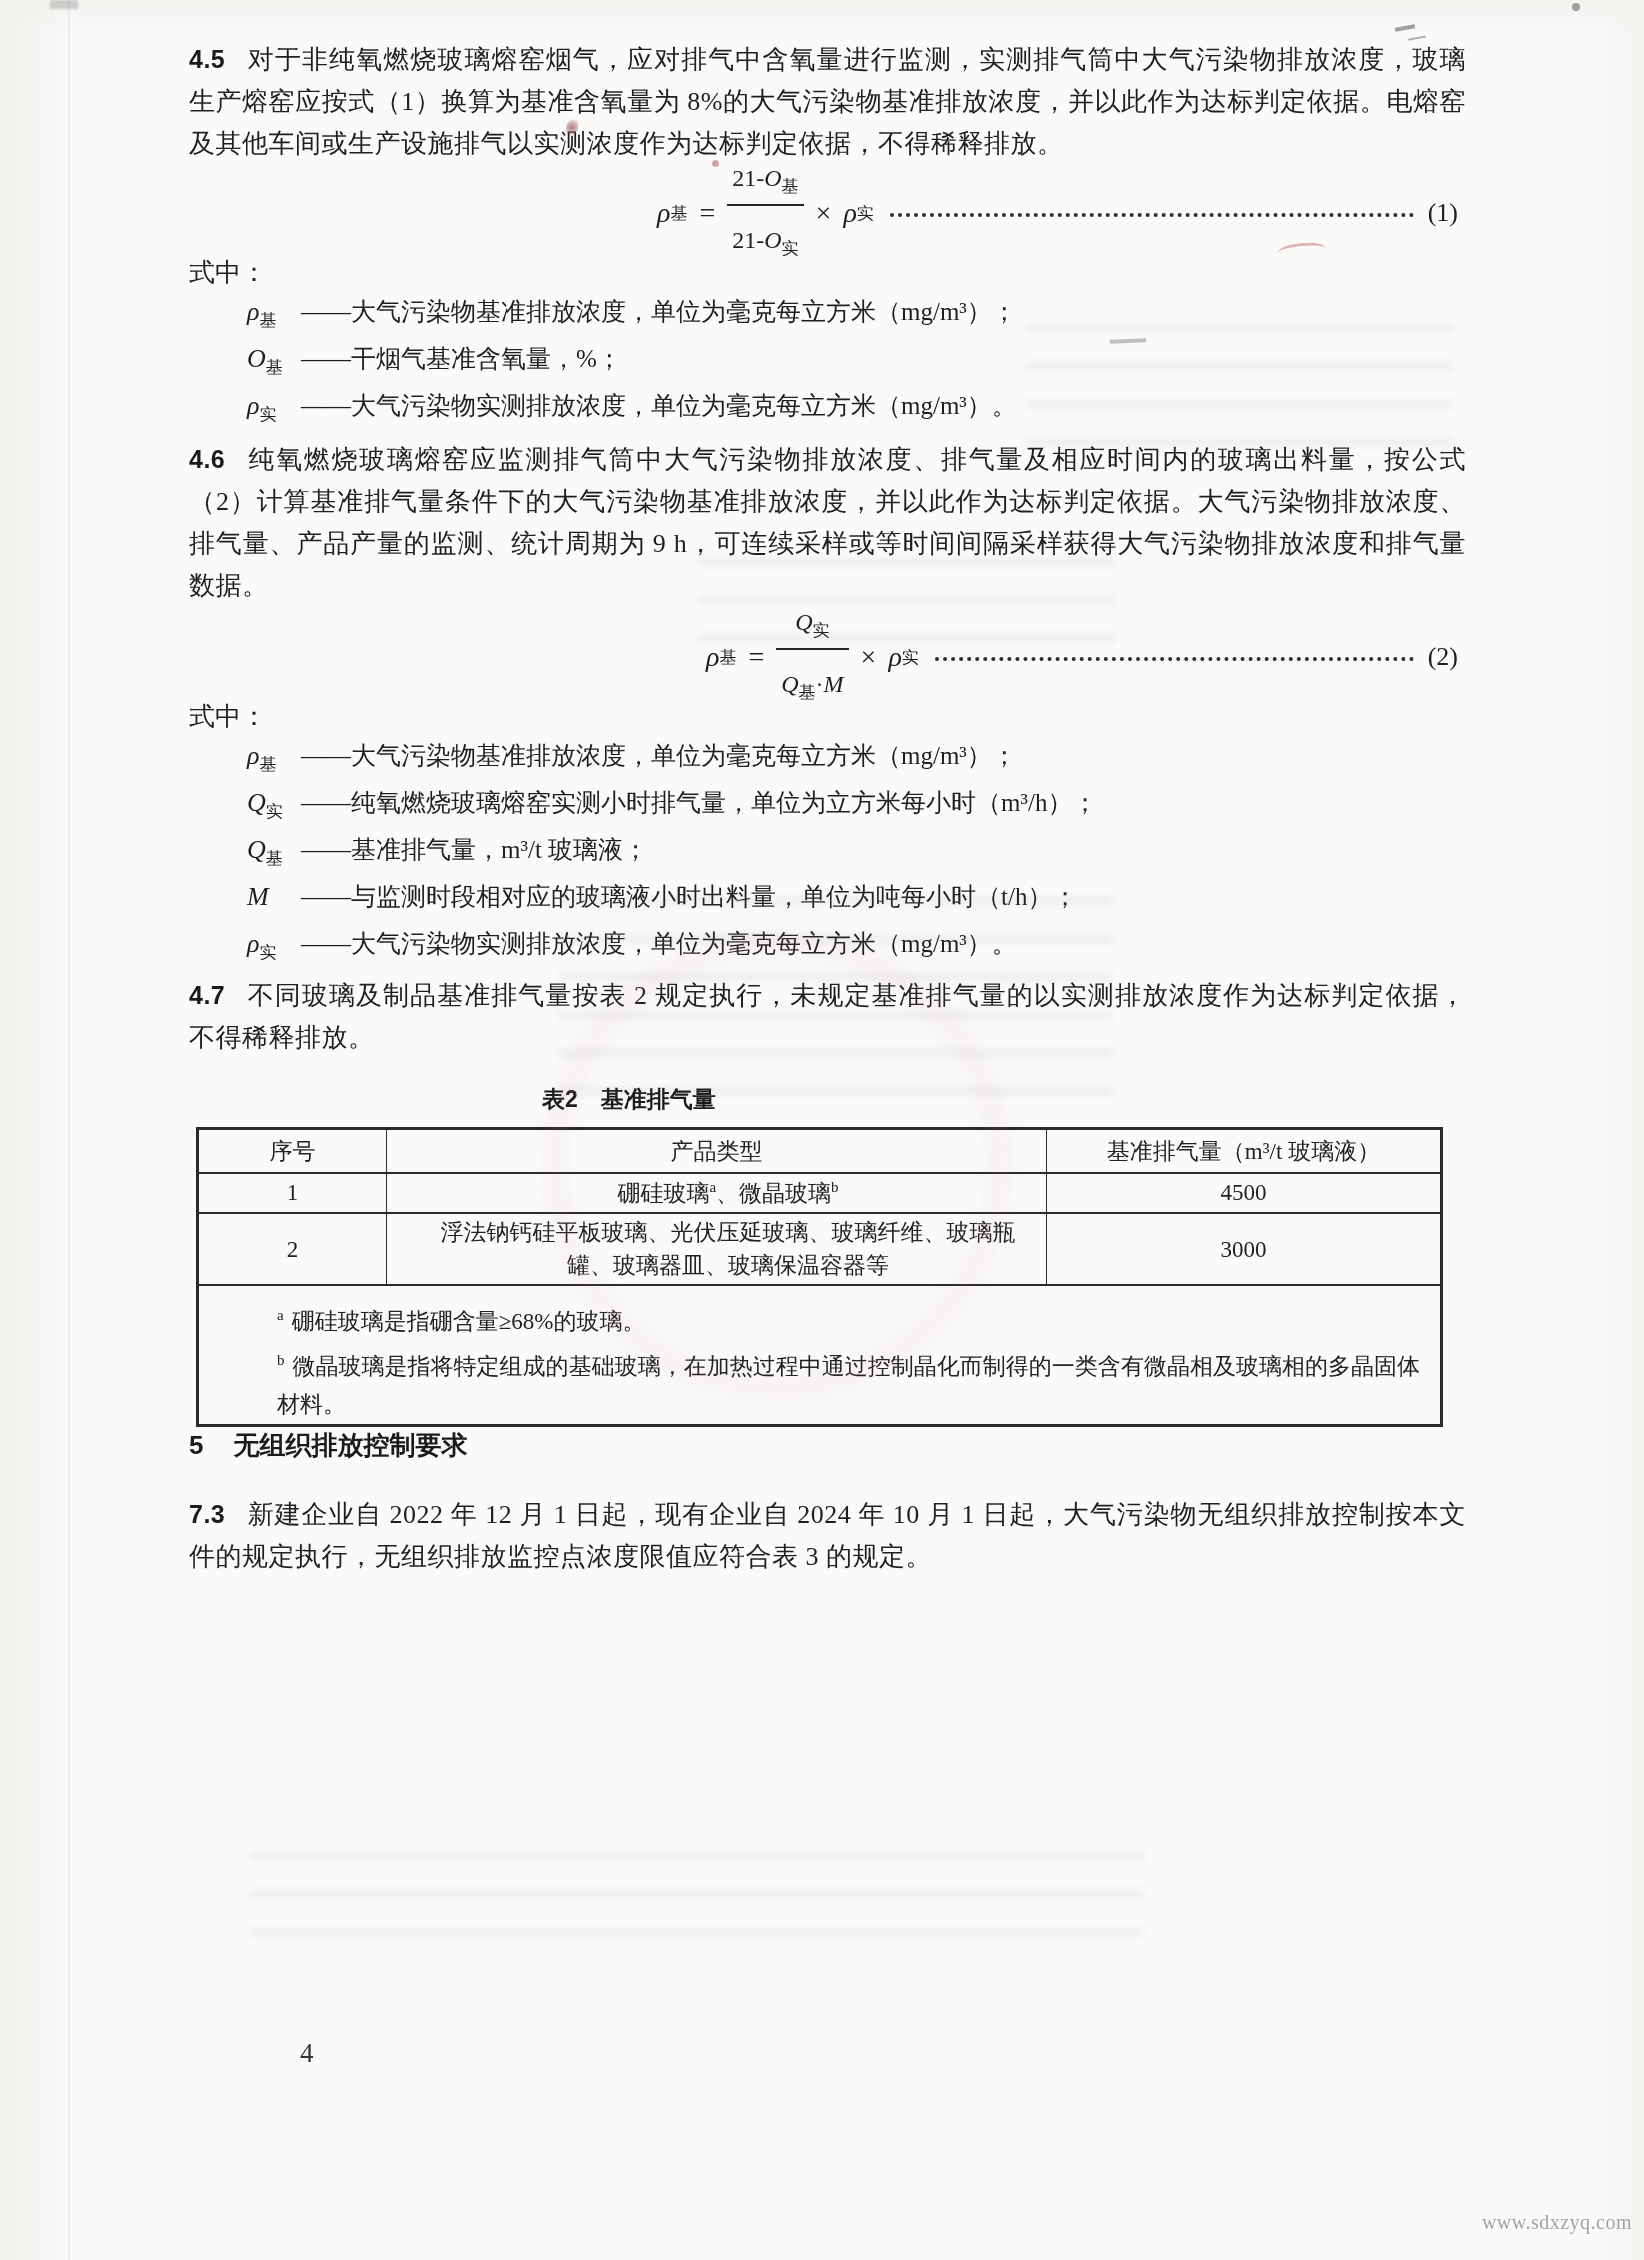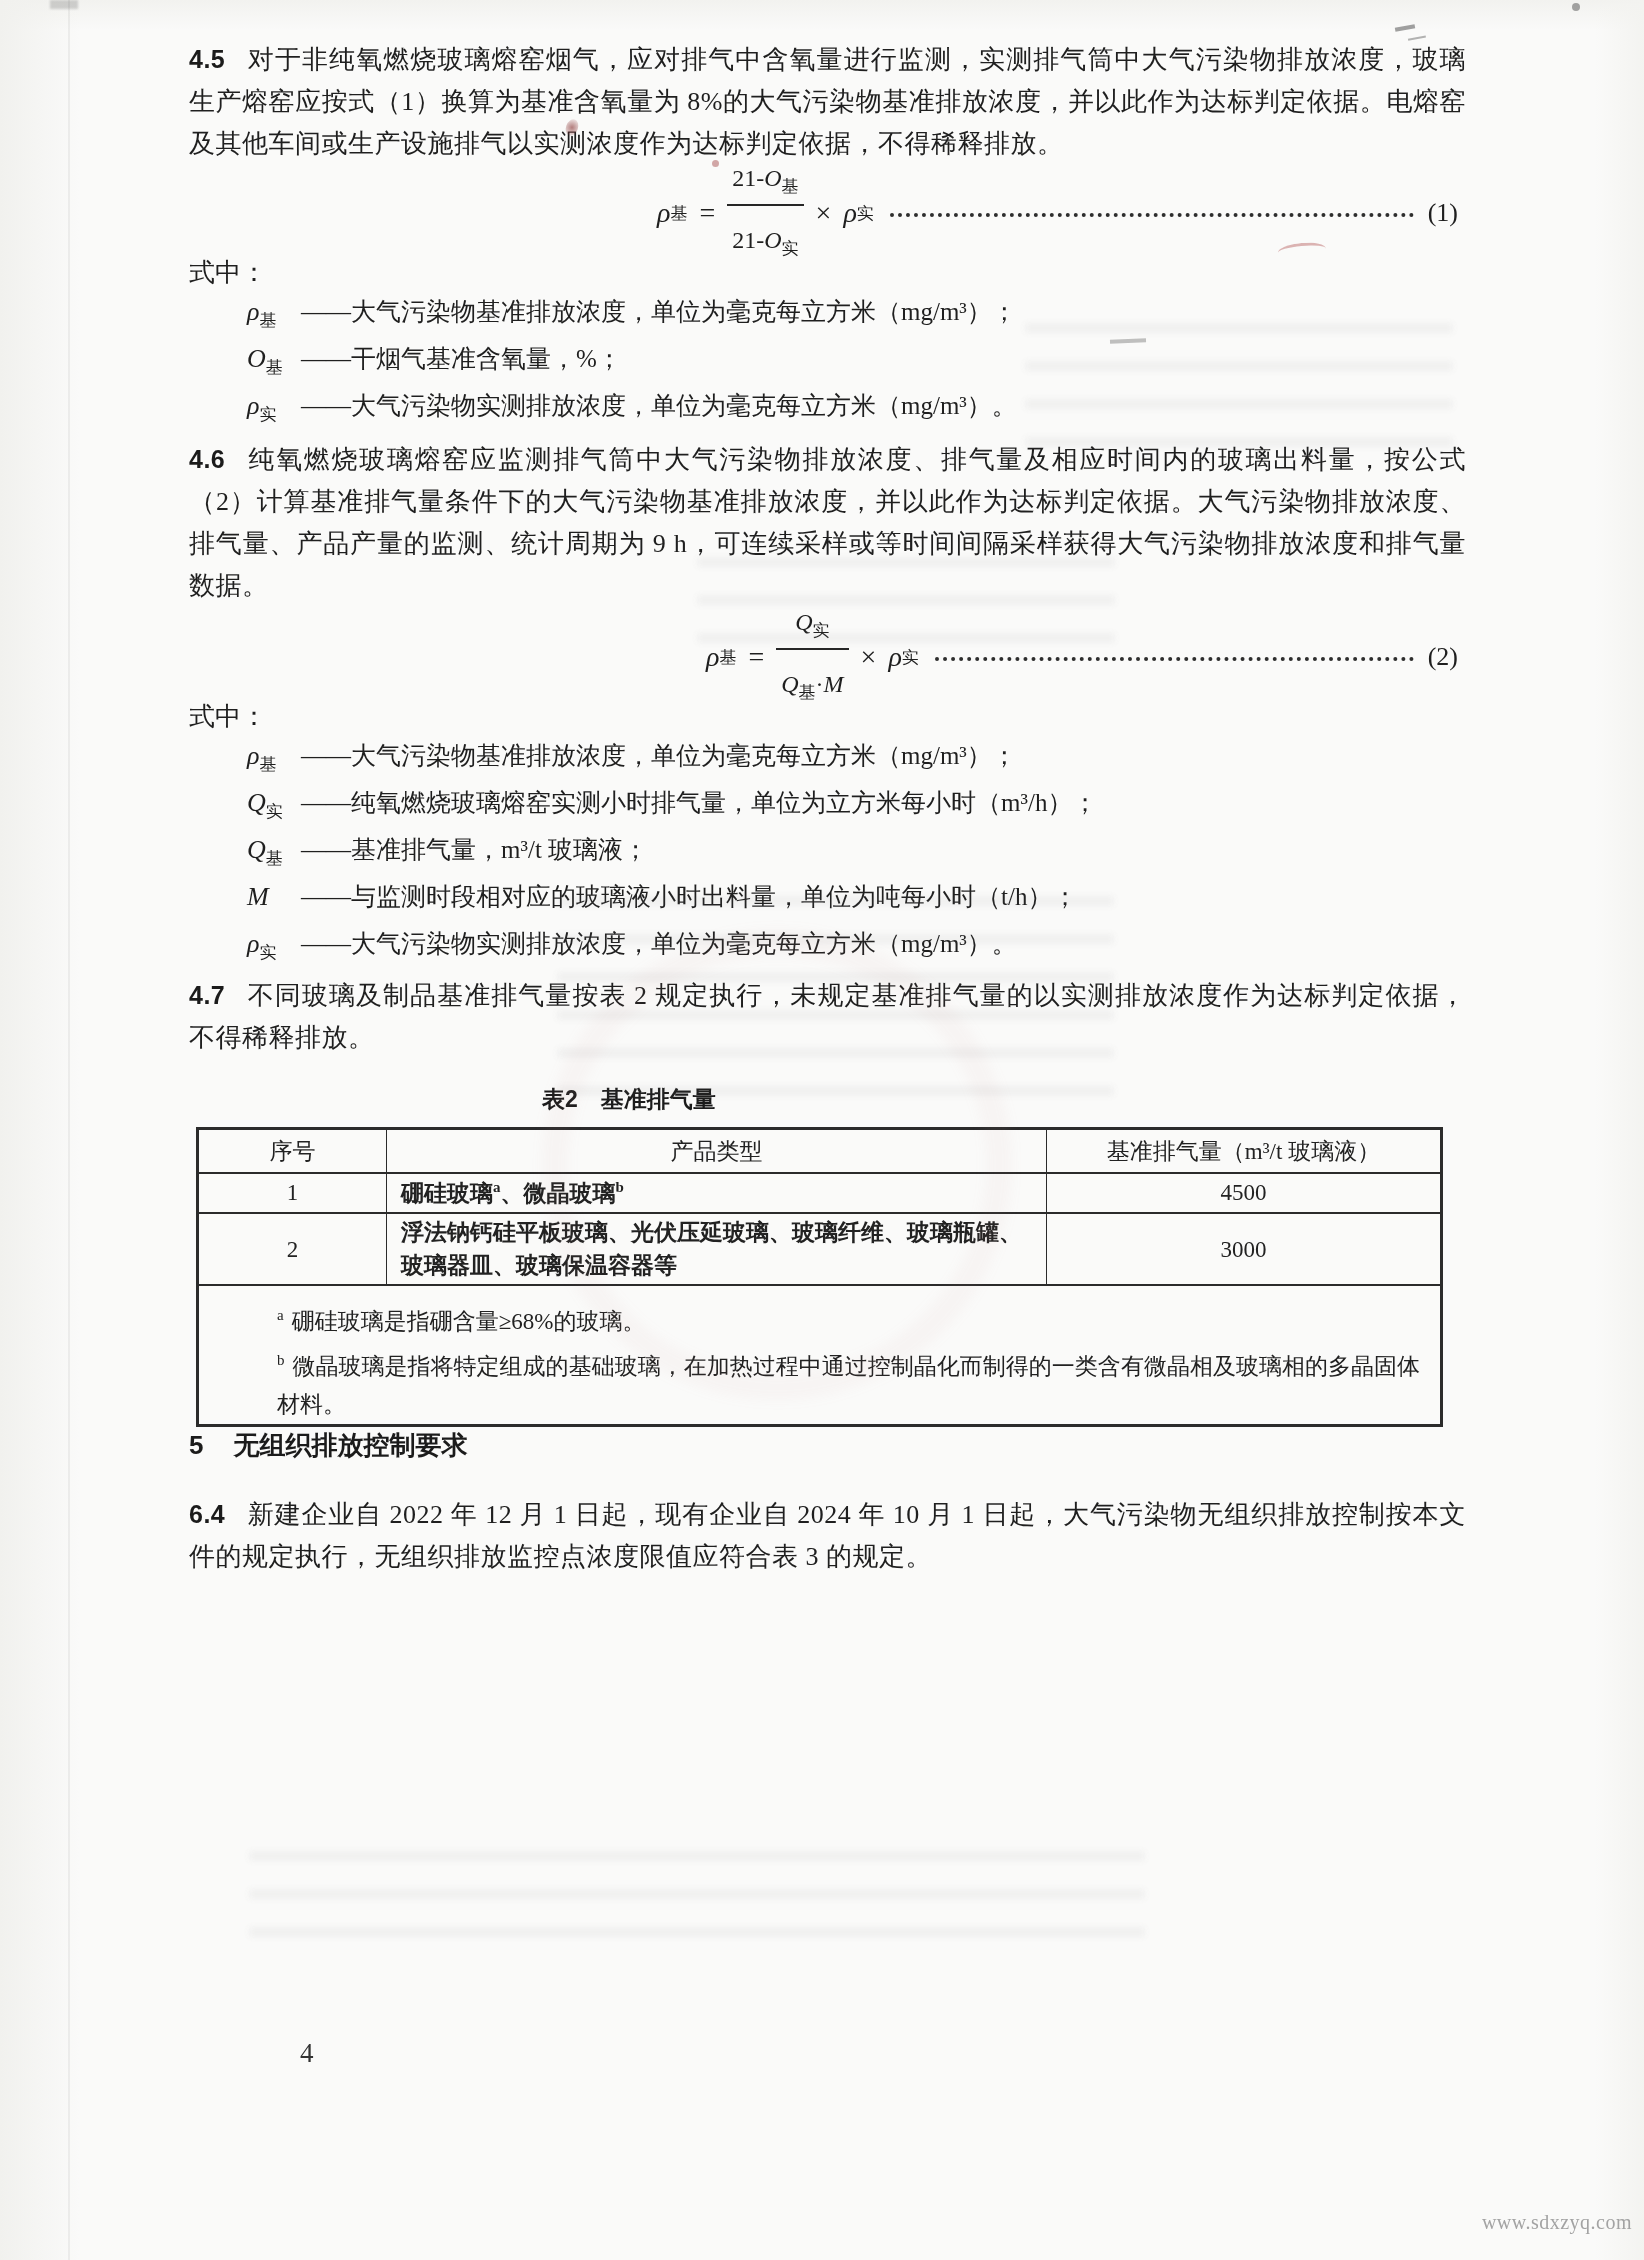--- a/index.html
+++ b/index.html
@@ -61,21 +61,21 @@
     width:1244px;border-collapse:collapse;
     border:3px solid #2b2b2b;
     font-size:23px;color:#222;
     table-layout:fixed;
   }
   .t2 th,.t2 td{border:1.5px solid #2b2b2b;font-weight:normal;padding:2px 8px;}
   .t2 thead th{height:38px;border-bottom-width:2.5px;}
   .t2 .r1 td{height:34px;border-bottom-width:2.5px;}
   .t2 .r2 td{height:62px;border-bottom-width:2.5px;line-height:33px;}
   .t2 .c{text-align:center;}
-  .t2 .prod{text-align:left;padding-left:14px;font-weight:bold;}
+  .t2 .prod{text-align:center;padding-left:31px;}
   .t2 sup{font-size:15px;}
   .t2 .fnrow td{border:none;height:111px;vertical-align:top;padding:10px 20px 0 78px;}
   .fn{font-size:23px;line-height:39px;text-align:justify;}
   .fn sup{font-size:15px;margin-right:8px;}
   
   .sec-heading{
     font-family:"Liberation Sans","DejaVu Sans",sans-serif;
     font-weight:bold;font-size:26px;line-height:36px;color:#1b1b1b;
   }
   .sec-heading .num{margin-right:30px;}
@@ -228,21 +228,21 @@
           </td>
         </tr>
       </tbody>
     </table>
 
     <div class="sec-heading">
       <span class="num">5</span><span>无组织排放控制要求</span>
     </div>
 
     <div class="para p51">
-      <span class="clause-num">6.4</span><span>新建企业自 2022 年 12 月 1 日起，现有企业自 2024 年 10 月 1 日起，大气污染物无组织排放控制按本文件的规定执行，无组织排放监控点浓度限值应符合表 3 的规定。</span>
+      <span class="clause-num">7.3</span><span>新建企业自 2022 年 12 月 1 日起，现有企业自 2024 年 10 月 1 日起，大气污染物无组织排放控制按本文件的规定执行，无组织排放监控点浓度限值应符合表 3 的规定。</span>
     </div>
 
   </div>
 
   <div class="page-number">4</div>
   <div class="watermark">www.sdxzyq.com</div>
 
   <div class="artifact left-edge"></div>
   <div class="artifact corner-tl"></div>
   <div class="artifact speck-tr"></div>

